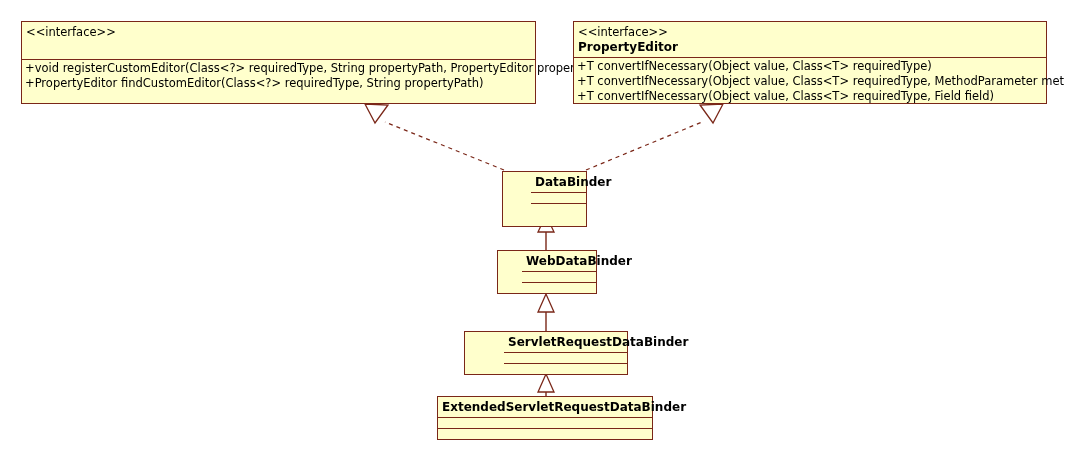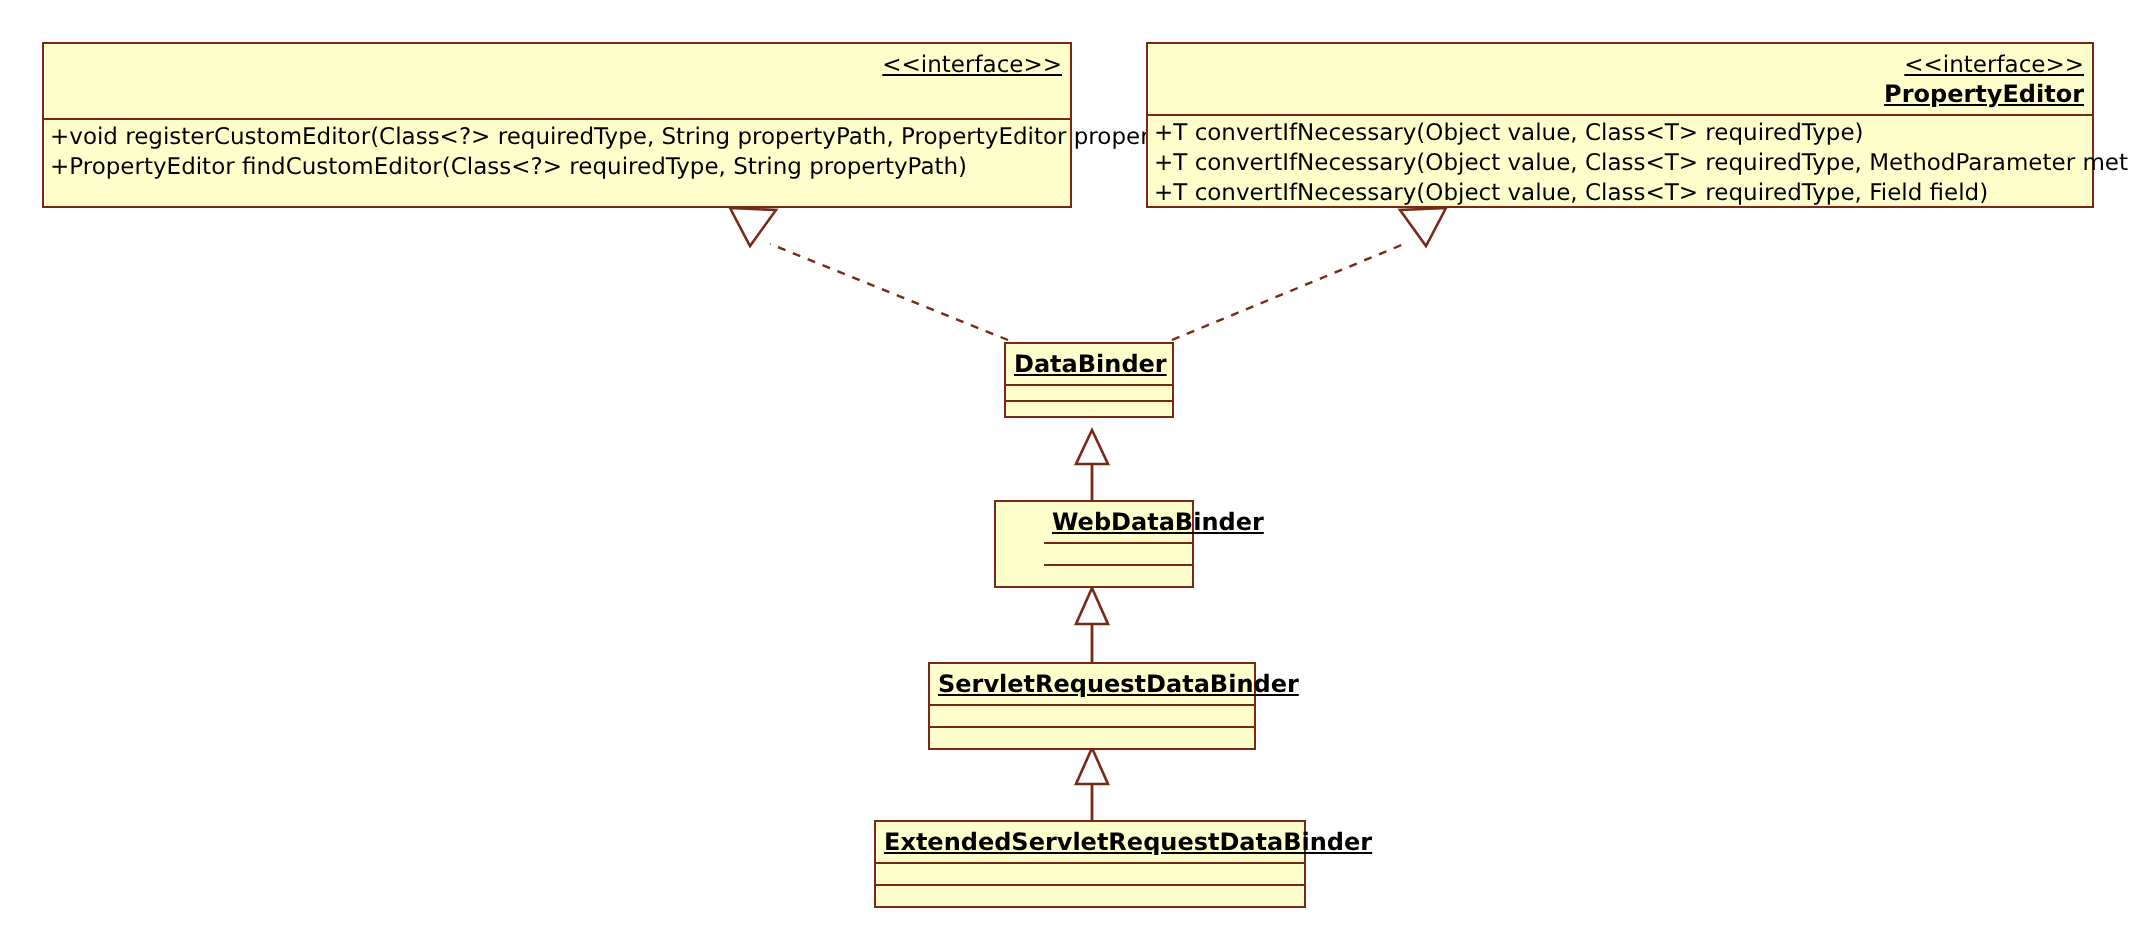--- a/index.html
+++ b/index.html
@@ -29,25 +29,24 @@
   .uml-box {
     position: absolute;
     box-sizing: border-box;
     background: #ffffcc;
     border: 1px solid #7a2718;
     display: flex;
     flex-direction: column;
   }
   .uml-header {
     box-sizing: border-box;
-    text-align: right;
+    text-align: left;
     color: #000000;
     padding: 2px 4px 3px 4px;
     line-height: 1.18;
-    text-decoration: underline;
   }
   .stereotype {
     display: block;
     font-size: 11.5px;
     font-weight: normal;
     letter-spacing: 0px;
     white-space: nowrap;
   }
   .classname {
     display: block;
@@ -83,38 +82,40 @@
     top: 21px;
     width: 474px;
     height: 83px;
   }
   #box-type-converter .uml-header { height: 37px; padding-top: 4px; }
   
   #box-data-binder {
     left: 502px;
     top: 171px;
     width: 85px;
-    height: 38px;
+    height: 56px;
+    padding-left: 28px;
   }
   #box-web-data-binder {
     left: 497px;
     top: 250px;
     width: 100px;
     height: 44px;
     padding-left: 24px;
   }
   #box-servlet-request-data-binder {
     left: 464px;
     top: 331px;
     width: 164px;
     height: 44px;
+    padding-left: 39px;
   }
   #box-extended-servlet-request-data-binder {
     left: 437px;
-    top: 410px;
+    top: 396px;
     width: 216px;
     height: 44px;
   }
   .plain .uml-header {
     height: 20px;
     padding-top: 3px;
   }
   .plain .uml-compartment {
     height: 11px;
     padding: 0;

